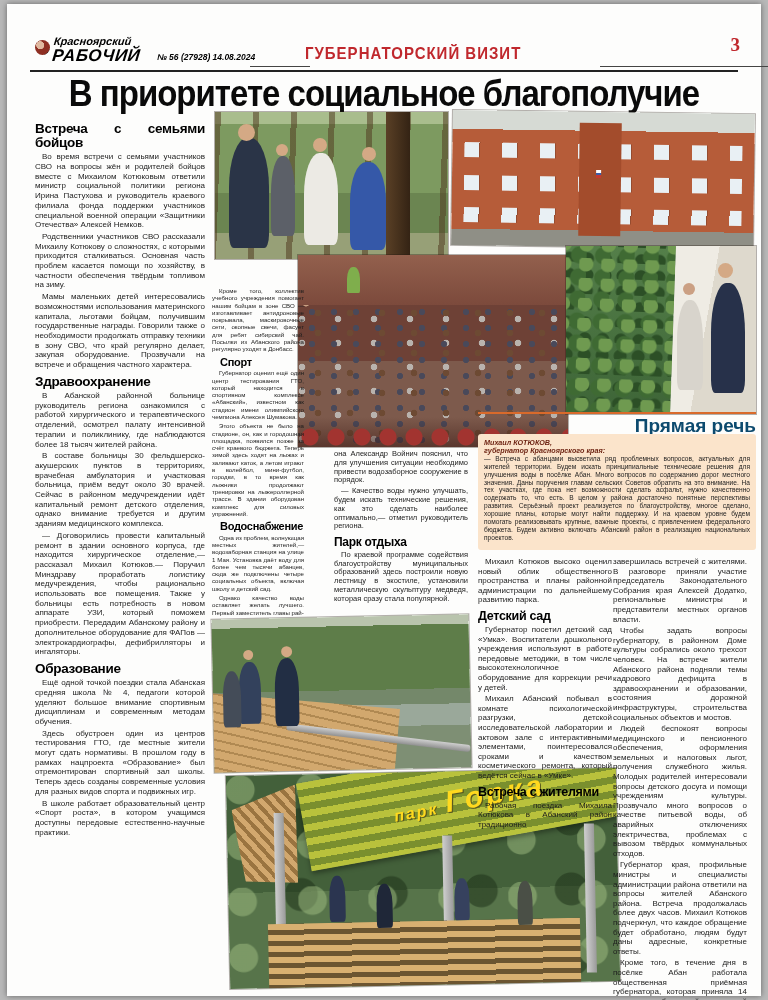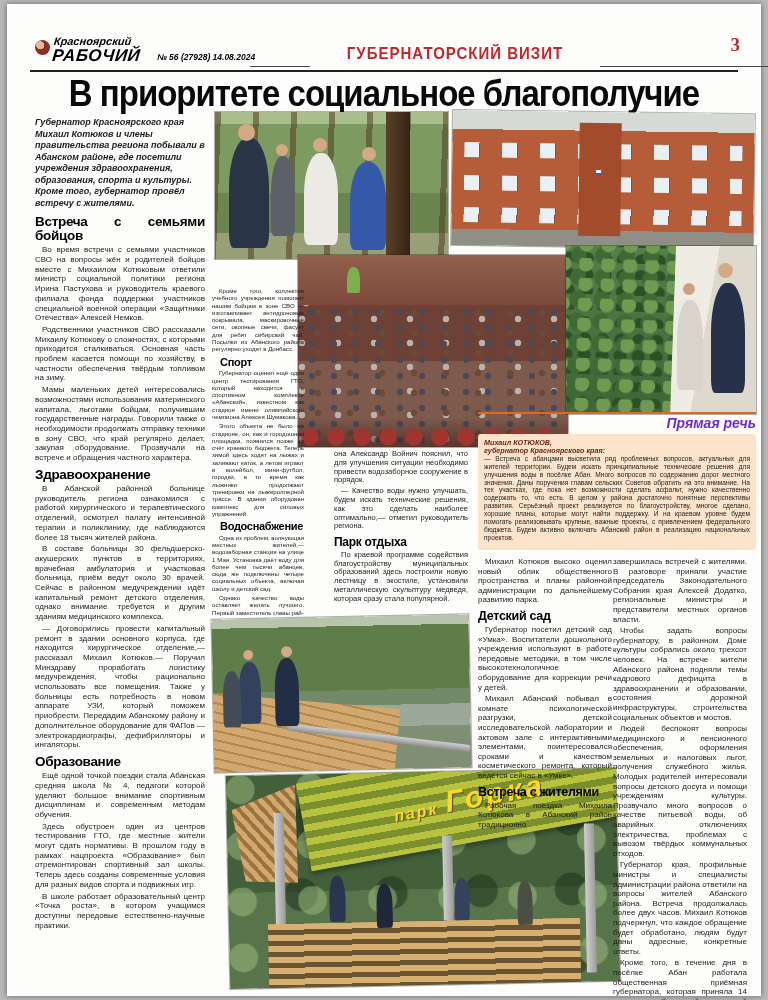--- a/index.html
+++ b/index.html
@@ -9,21 +9,21 @@
          box-shadow:0 0 6px rgba(0,0,0,.45);}
   
   .masthead{position:absolute;left:35px;top:36px;width:700px;height:32px;}
   .logo{position:absolute;left:0;top:0;display:flex;align-items:flex-start;}
   .emblem{width:15px;height:15px;border-radius:50%;background:radial-gradient(circle at 35% 35%,#e0b9a0 28%,#8e2f23 30% 72%,#3a1510 74%);
           margin-top:4px;margin-right:3px;}
   .logo-txt{font-style:italic;font-weight:bold;line-height:1;transform:skewX(-6deg);}
   .logo-line1{font-size:11px;letter-spacing:0;}
   .logo-line2{font-size:17px;letter-spacing:.5px;}
   .issue{position:absolute;left:122px;top:16px;font-size:8.5px;font-weight:bold;font-style:italic;}
-  .section-band{position:absolute;left:270px;top:8px;width:300px;text-align:center;}
+  .section-band{position:absolute;left:270px;top:8px;width:300px;text-align:left;}
   .section-title{display:inline-block;color:#c0282d;font-weight:bold;font-size:15px;letter-spacing:1px;
                  transform:scaleY(1.15);}
   .band-rule{position:absolute;top:22px;height:1px;background:#444;width:60px;}
   .band-rule.l{left:-55px;} .band-rule.r{right:-165px;width:170px;}
   .pagenum{position:absolute;right:-5px;top:-2px;color:#c0282d;font-family:"Liberation Serif",serif;
            font-weight:bold;font-size:19px;}
   .mast-rule{position:absolute;left:30px;top:70px;width:708px;height:1.5px;background:#222;}
   
   .headline{position:absolute;left:30px;top:72px;width:708px;text-align:center;font-weight:bold;
             font-size:33px;letter-spacing:-1px;transform:scaleY(1.12);transform-origin:top;color:#0a0a0a;}
@@ -36,21 +36,21 @@
   .c1{left:35px;top:117px;width:170px;height:843px;font-size:8px;line-height:9.7px;}
   .c2{left:212px;top:287px;width:92px;height:328px;font-size:6.1px;line-height:7.3px;}
   .c2 h3{font-size:11px;margin:4px 0 1px 8px;}
   .c3{left:334px;top:450px;width:134px;height:172px;font-size:7.5px;line-height:8.8px;}
   .c3 h3{font-size:12px;}
   .c4{left:478px;top:557px;width:134px;height:290px;font-size:8px;line-height:9.6px;}
   .c4 h3{font-size:12.5px;}
   .c5{left:613px;top:557px;width:134px;height:386px;font-size:8px;line-height:9.6px;}
   
   .ds-row{position:absolute;left:478px;top:412px;width:278px;border-top:2px solid #d96a2b;text-align:right;}
-  .ds-label{display:inline-block;margin-top:1px;color:#6d28d9;font-weight:bold;font-style:italic;font-size:14px;}
+  .ds-label{display:inline-block;margin-top:1px;color:#0c4a6e;font-weight:bold;font-size:19px;}
   .quote{position:absolute;left:478px;top:434px;width:278px;height:116px;background:#fbe4cb;border-radius:3px;
          padding:5px 6px;box-sizing:border-box;font-size:6.6px;line-height:7.9px;text-align:justify;color:#1d1d1d;}
   .q-name{font-weight:bold;font-style:italic;color:#6e2413;font-size:7.2px;}
   .q-role{font-weight:bold;font-style:italic;color:#6e2413;font-size:7.2px;}
   
   .photo{position:absolute;overflow:hidden;box-shadow:0 0 0 1px rgba(40,30,20,.35);}
   .fg{position:absolute;border-radius:45% 45% 12% 12%;}
   .head{position:absolute;border-radius:50%;background:#d4a985;}
   
   .ph-forest{left:215px;top:112px;width:233px;height:147px;
@@ -198,35 +198,32 @@
     <div class="post" style="left:55%;top:30%;"></div>
     <div class="post" style="right:6%;top:26%;"></div>
     <div class="stairs"></div>
     <div class="fg" style="left:26%;top:48%;width:16px;height:46px;background:#2b3550;"></div>
     <div class="fg" style="left:38%;top:52%;width:16px;height:44px;background:#1f2738;"></div>
     <div class="fg" style="left:58%;top:50%;width:15px;height:42px;background:#36415e;"></div>
     <div class="fg" style="left:74%;top:52%;width:15px;height:44px;background:#4a4f46;"></div>
   </div>
 
   <div class="col c1">
-    <div class="lead">
-        <p>Губернатор Красноярского края Михаил Котюков и члены правительства региона побывали в Абанском районе, где посетили учреждения здравоохранения, образования, спорта и культуры. Кроме того, губернатор провёл встречу с жителями.</p>
-      </div>
     <h3>Встреча с семьями бойцов</h3>
     <p>Во время встречи с семьями участников СВО на вопросы жён и родителей бойцов вместе с Михаилом Котюковым ответили министр социальной политики региона Ирина Пастухова и руководитель краевого филиала фонда поддержки участников специальной военной операции «Защитники Отечества» Алексей Немков.</p>
     <p>Родственники участников СВО рассказали Михаилу Котюкову о сложностях, с которыми приходится сталкиваться. Основная часть проблем касается помощи по хозяйству, в частности обеспечения твёрдым топливом на зиму.</p>
     <p>Мамы маленьких детей интересовались возможностями использования материнского капитала, льготами бойцам, получившим государственные награды. Говорили также о необходимости продолжать отправку техники в зону СВО, что край регулярно делает, закупая оборудование. Прозвучали на встрече и обращения частного характера.</p>
     <h3>Здравоохранение</h3>
     <p>В Абанской районной больнице руководитель региона ознакомился с работой хирургического и терапевтического отделений, осмотрел палату интенсивной терапии и поликлинику, где наблюдаются более 18 тысяч жителей района.</p>
     <p>В составе больницы 30 фельдшерско-акушерских пунктов в территориях, врачебная амбулатория и участковая больница, приём ведут около 30 врачей. Сейчас в районном медучреждении идёт капитальный ремонт детского отделения, однако внимание требуется и другим зданиям медицинского комплекса.</p>
     <p>— Договорились провести капитальный ремонт в здании основного корпуса, где находится хирургическое отделение,— рассказал Михаил Котюков.— Поручил Минздраву проработать логистику медучреждения, чтобы рационально использовать все помещения. Также у больницы есть потребность в новом аппарате УЗИ, который поможем приобрести. Передадим Абанскому району и дополнительное оборудование для ФАПов — электрокардиографы, дефибрилляторы и ингаляторы.</p>
     <h3>Образование</h3>
     <p>Ещё одной точкой поездки стала Абанская средняя школа № 4, педагоги которой уделяют большое внимание спортивным дисциплинам и современным методам обучения.</p>
     <p>Здесь обустроен один из центров тестирования ГТО, где местные жители могут сдать нормативы. В прошлом году в рамках нацпроекта «Образование» был отремонтирован спортивный зал школы. Теперь здесь созданы современные условия для разных видов спорта и подвижных игр.</p>
-    <p>В школе работает образовательный центр «Точка роста», в котором учащимся доступны передовые естественно-научные практики.</p>
+    <p>В школе работает образовательный центр «Спорт роста», в котором учащимся доступны передовые естественно-научные практики.</p>
   </div>
 
   <div class="col c2">
     <p>Кроме того, коллектив учебного учреждения помогает нашим бойцам в зоне СВО — изготавливает антидроновые покрывала, маскировочные сети, окопные свечи, фасует для ребят сибирский чай. Посылки из Абанского района регулярно уходят в Донбасс.</p>
     <h3>Спорт</h3>
     <p>Губернатор оценил ещё один центр тестирования ГТО, который находится в спортивном комплексе «Абанский», известном как стадион имени олимпийского чемпиона Алексея Шумакова.</p>
     <p>Этого объекта не было на стадионе, он, как и городошная площадка, появился позже за счёт краевого бюджета. Теперь зимой здесь ходят на лыжах и заливают каток, а летом играют в волейбол, мини-футбол, городки, в то время как лыжники продолжают тренировки на лыжероллерной трассе. В здании оборудован комплекс для силовых упражнений.</p>
     <h3>Водоснабжение</h3>
     <p>Одна из проблем, волнующая местных жителей,— водозаборная станция на улице 1 Мая. Установка даёт воду для более чем тысячи абанцев, сюда же подключены четыре социальных объекта, включая школу и детский сад.</p>
     <p>Однако качество воды оставляет желать лучшего. Первый заместитель главы рай-</p>

